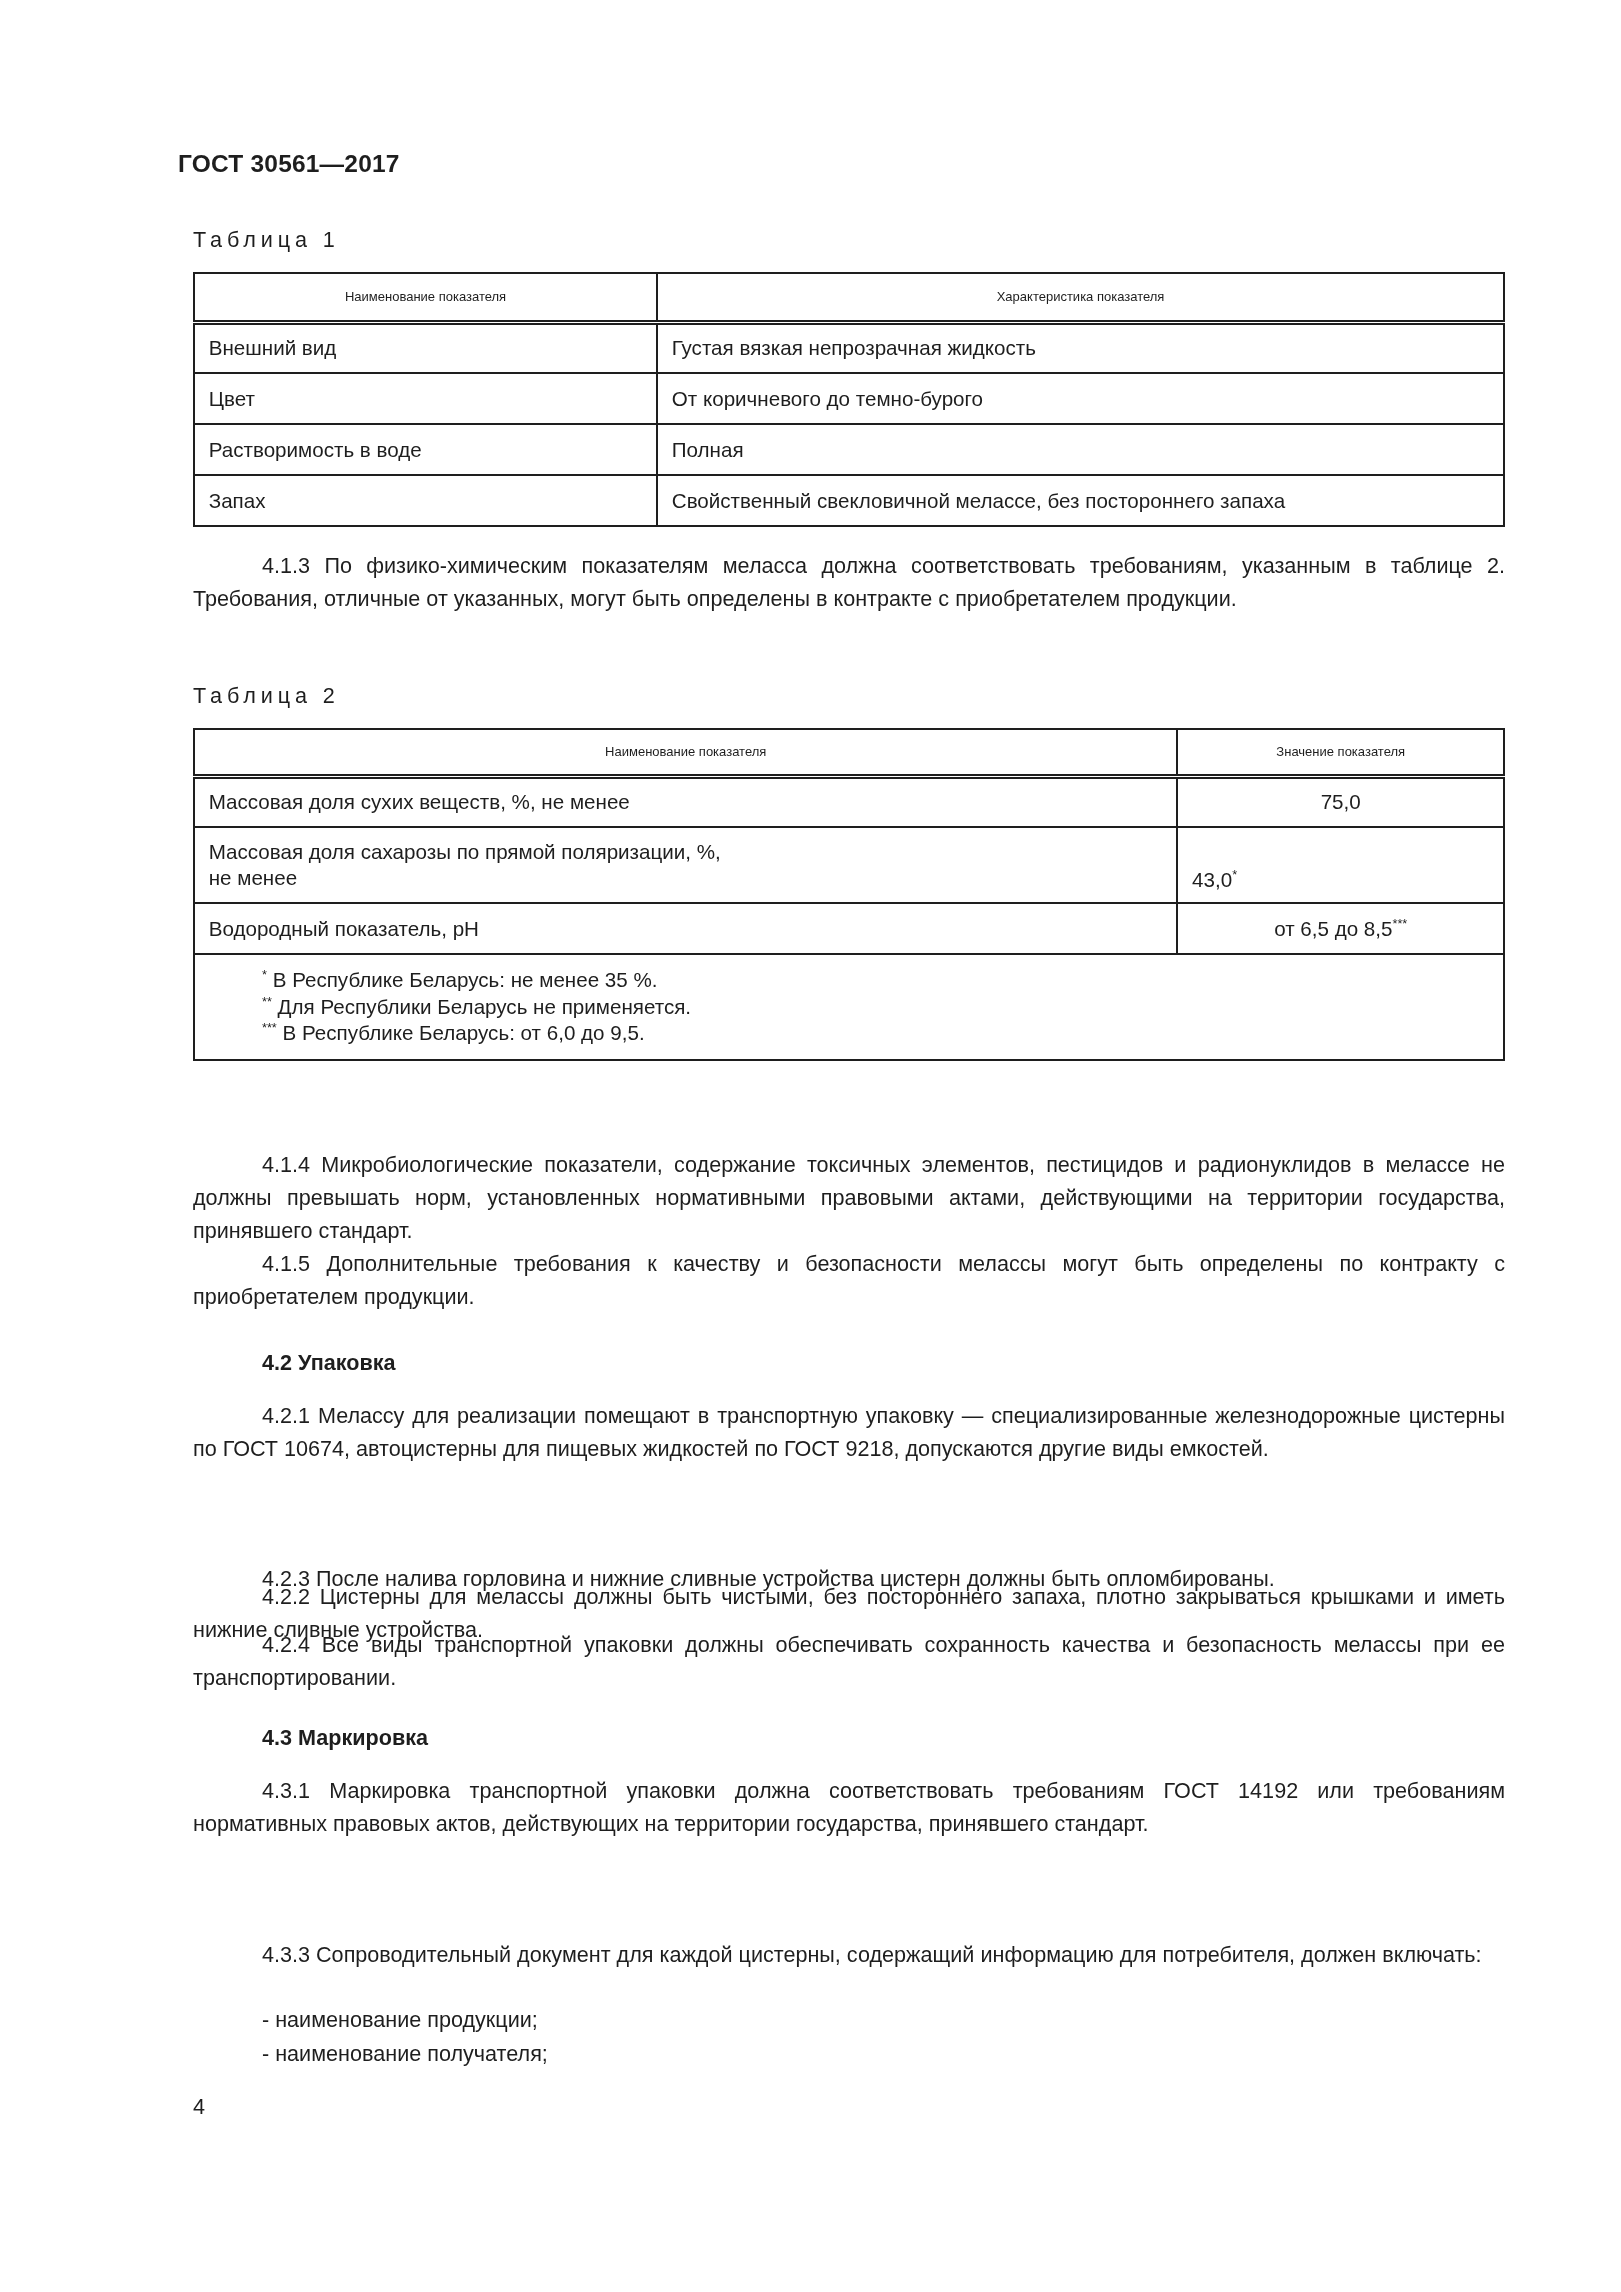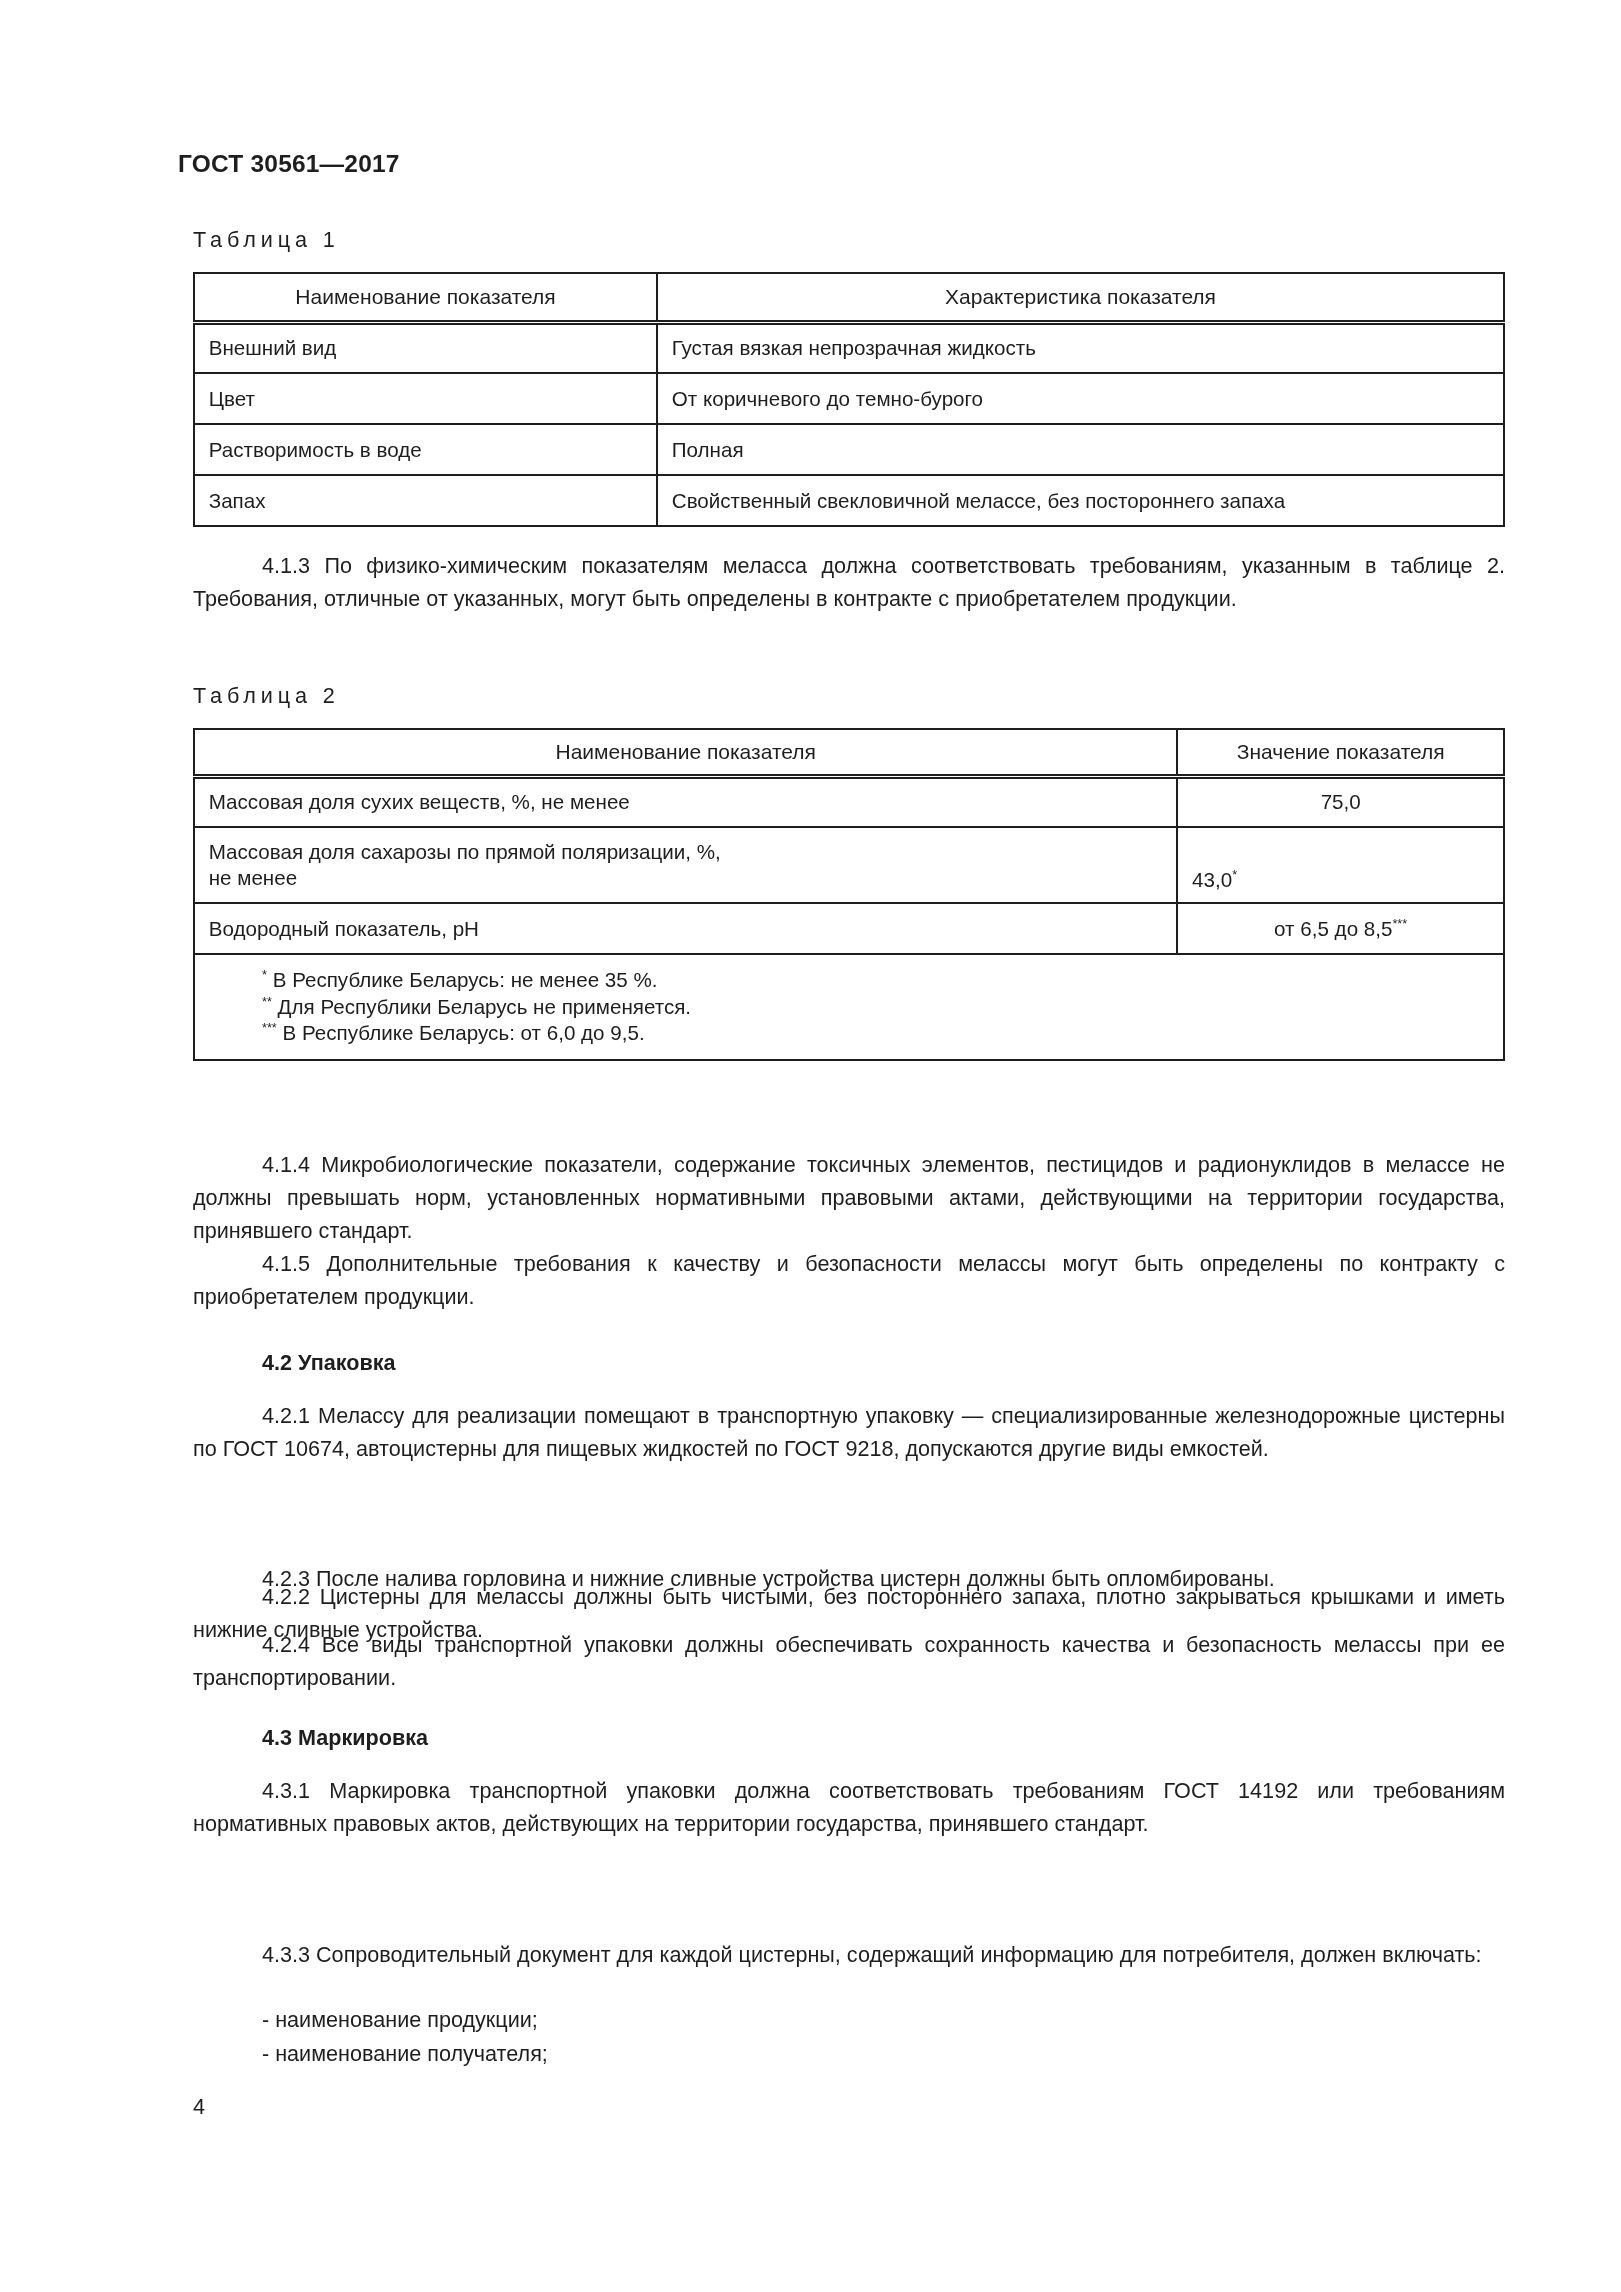--- a/index.html
+++ b/index.html
@@ -4,21 +4,21 @@
 <style>
   html, body { margin: 0; padding: 0; background: #ffffff; }
   body { width: 1621px; height: 2293px; position: relative; overflow: hidden;
          font-family: "Liberation Sans", "DejaVu Sans", sans-serif; color: #1e1e1e; }
   .page { position: absolute; left: 0; top: 0; width: 1621px; height: 2293px; background: #ffffff; }
   .abs { position: absolute; }
   .doc-title { left: 178px; top: 150px; font-size: 24.5px; font-weight: bold; letter-spacing: 0.2px; }
   .table-caption { font-size: 21.6px; letter-spacing: 4.9px; }
   table.gt { position: absolute; border-collapse: collapse; font-size: 20.6px; }
   table.gt td, table.gt th { border: 2.5px solid #1e1e1e; padding: 0 13.7px; vertical-align: middle; }
-  table.gt th { font-weight: normal; font-size: 21px; text-align: center; }
+  table.gt th { font-weight: normal; font-size: 13px; text-align: center; }
   table.gt tr.hdr th { border-bottom: 5.9px double #1e1e1e; }
   .para { font-size: 21.6px; line-height: 33px; text-align: justify; text-align-last: left; }
   .para .indent { display: inline-block; width: 69px; }
   .section { font-size: 21.6px; font-weight: bold; }
   .sup { font-size: 12.7px; vertical-align: super; line-height: 0; }
   .foot-line { font-size: 20.6px; line-height: 26.5px; }
   .page-num { font-size: 21.6px; }
 </style>
 </head>
 <body>

